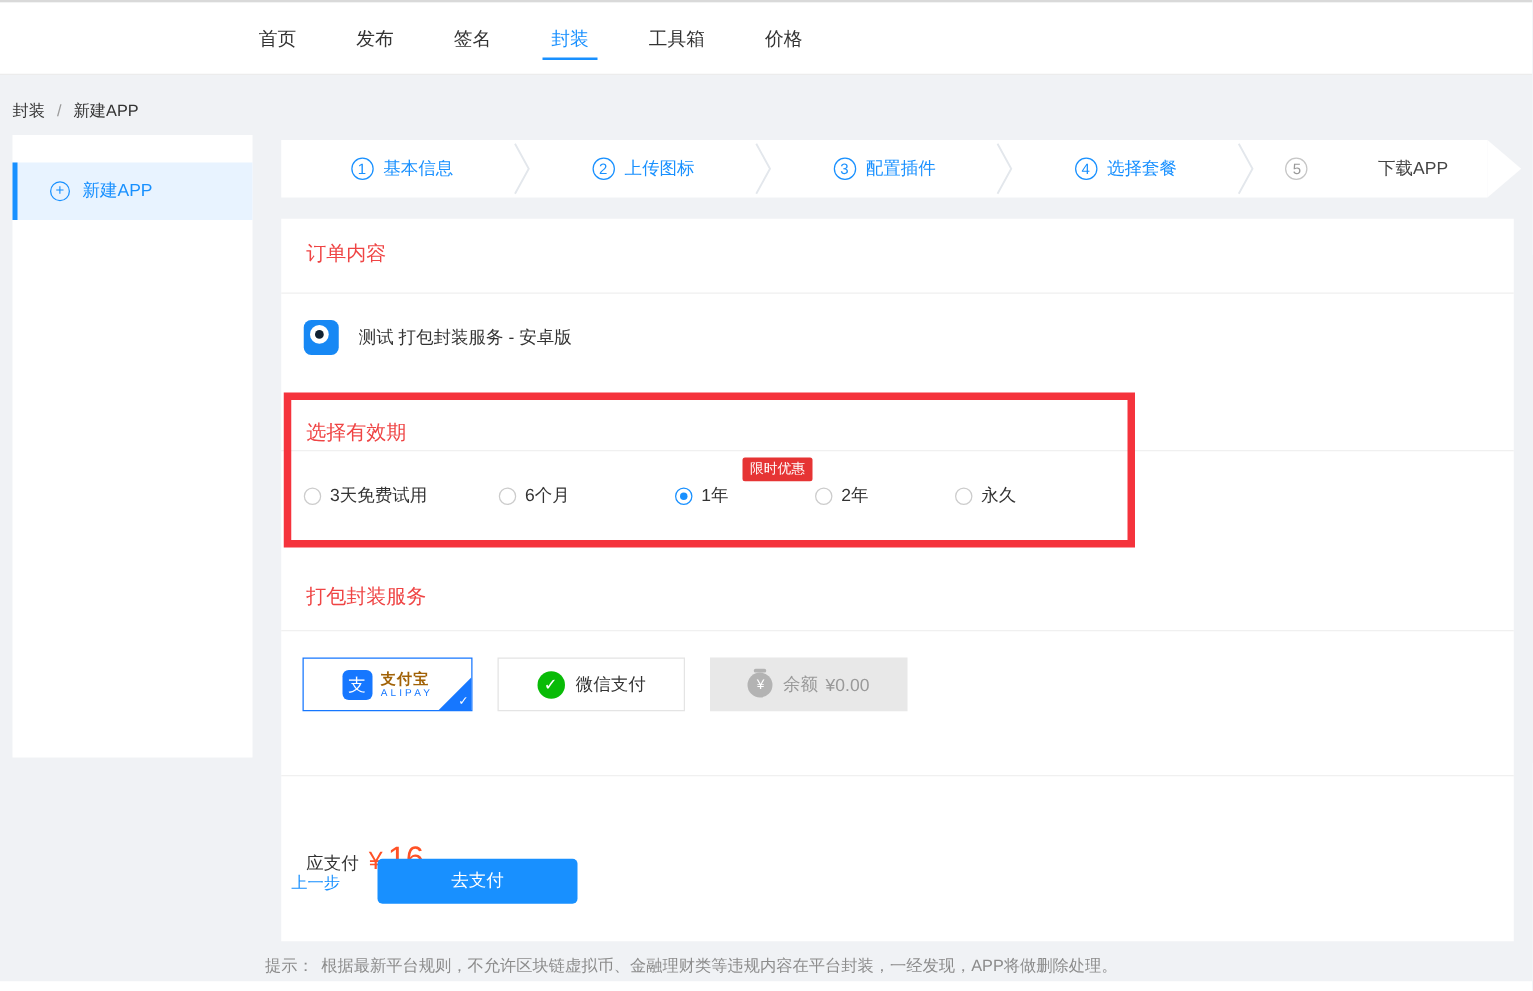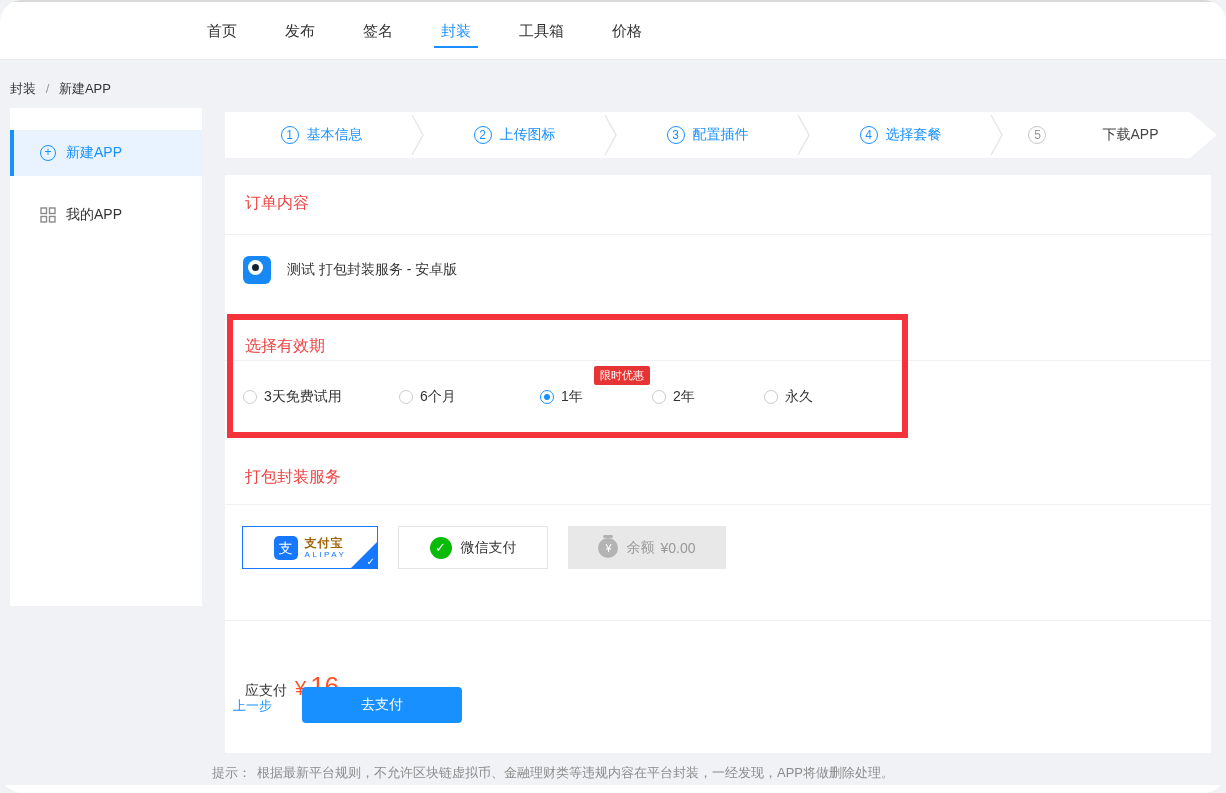--- a/index.html
+++ b/index.html
@@ -1,18 +1,18 @@
 <!DOCTYPE html>
 <html><head>
 <meta charset="utf-8">
 <style>
   * { margin:0; padding:0; box-sizing:border-box; }
   html,body { background:#f0f2f5; }
   body { font-family:"Liberation Sans","DejaVu Sans",sans-serif; color:#333; }
-  .page { position:relative; width:1226px; height:793px; background:#f0f2f5; overflow:hidden;border-radius:22px; }
+  .page { position:relative; width:1226px; height:793px; background:#f0f2f5; overflow:hidden; }
 
   
   .top-hairline { position:absolute; left:0; top:0; width:1226px; height:2px; background:#d9d9d9; }
 
   
   .header { position:absolute; left:0; top:2px; width:1226px; height:58px; background:#fff; border-bottom:1px solid #ececec; }
   .nav { position:absolute; left:207px; top:20px; display:flex; }
   .nav-item { position:relative; margin-right:48px; font-size:15px; color:#333; cursor:pointer; white-space:nowrap; }
   .nav-item.active { color:#1890ff; }
   .nav-item.active::after { content:""; position:absolute; left:-7px; right:-7px; top:24px; height:2px; background:#1890ff; }
@@ -118,33 +118,20 @@
 
   <div class="sidebar">
     <div class="side-spacer"></div>
     <div class="side-item active">
       <span class="s-icon">
           <span class="plus-circle">+</span>
         </span>
       <span>新建APP</span>
     </div>
     <div class="side-gap"></div>
-    <div class="side-item">
-      <span class="s-icon">
-        <svg width="16" height="16" viewBox="0 0 16 16">
-            <g fill="none" stroke="#8a8a8a" stroke-width="1.4">
-              <rect x="1" y="1" width="5.5" height="5.5"></rect>
-              <rect x="9.5" y="1" width="5.5" height="5.5"></rect>
-              <rect x="1" y="9.5" width="5.5" height="5.5"></rect>
-              <rect x="9.5" y="9.5" width="5.5" height="5.5"></rect>
-            </g>
-          </svg>
-      </span>
-      <span>我的APP</span>
-    </div>
   </div>
 
   <div class="steps">
     <div class="step">
       <span class="circle">1</span>
       <span class="lbl">基本信息</span>
     </div>
     <div class="step">
       <span class="circle">2</span>
       <span class="lbl">上传图标</span>

